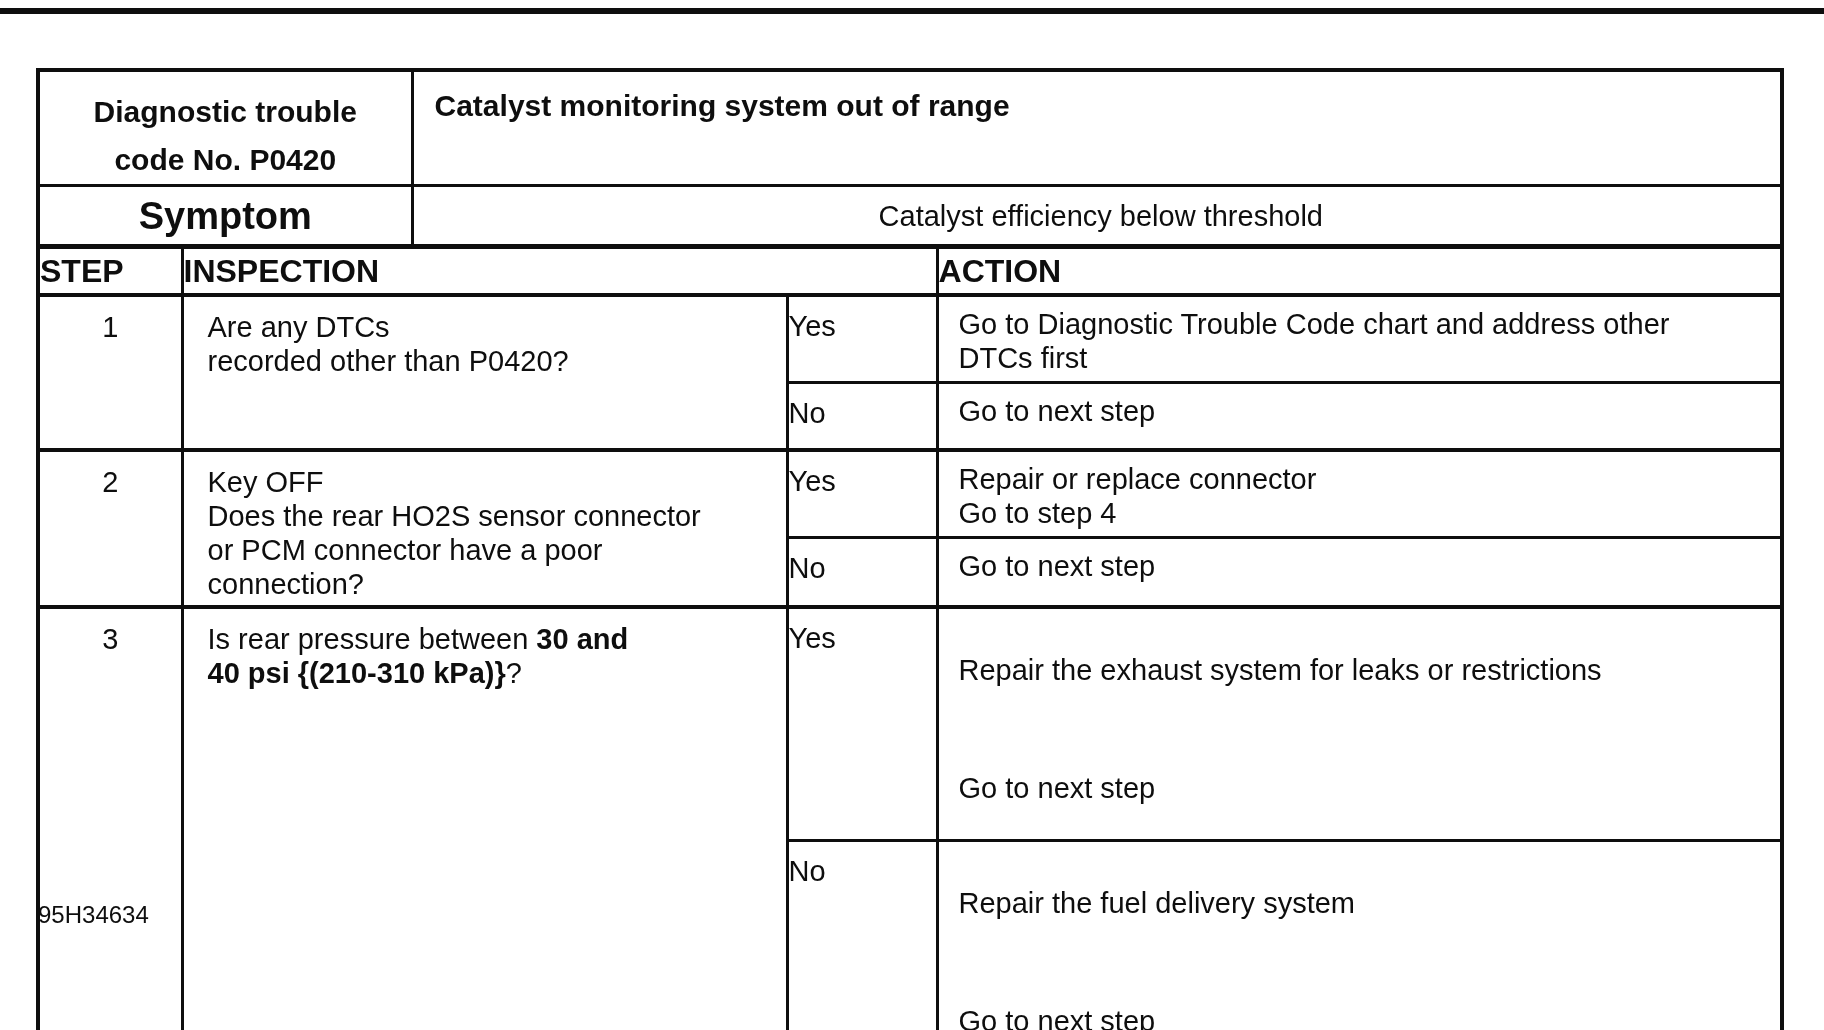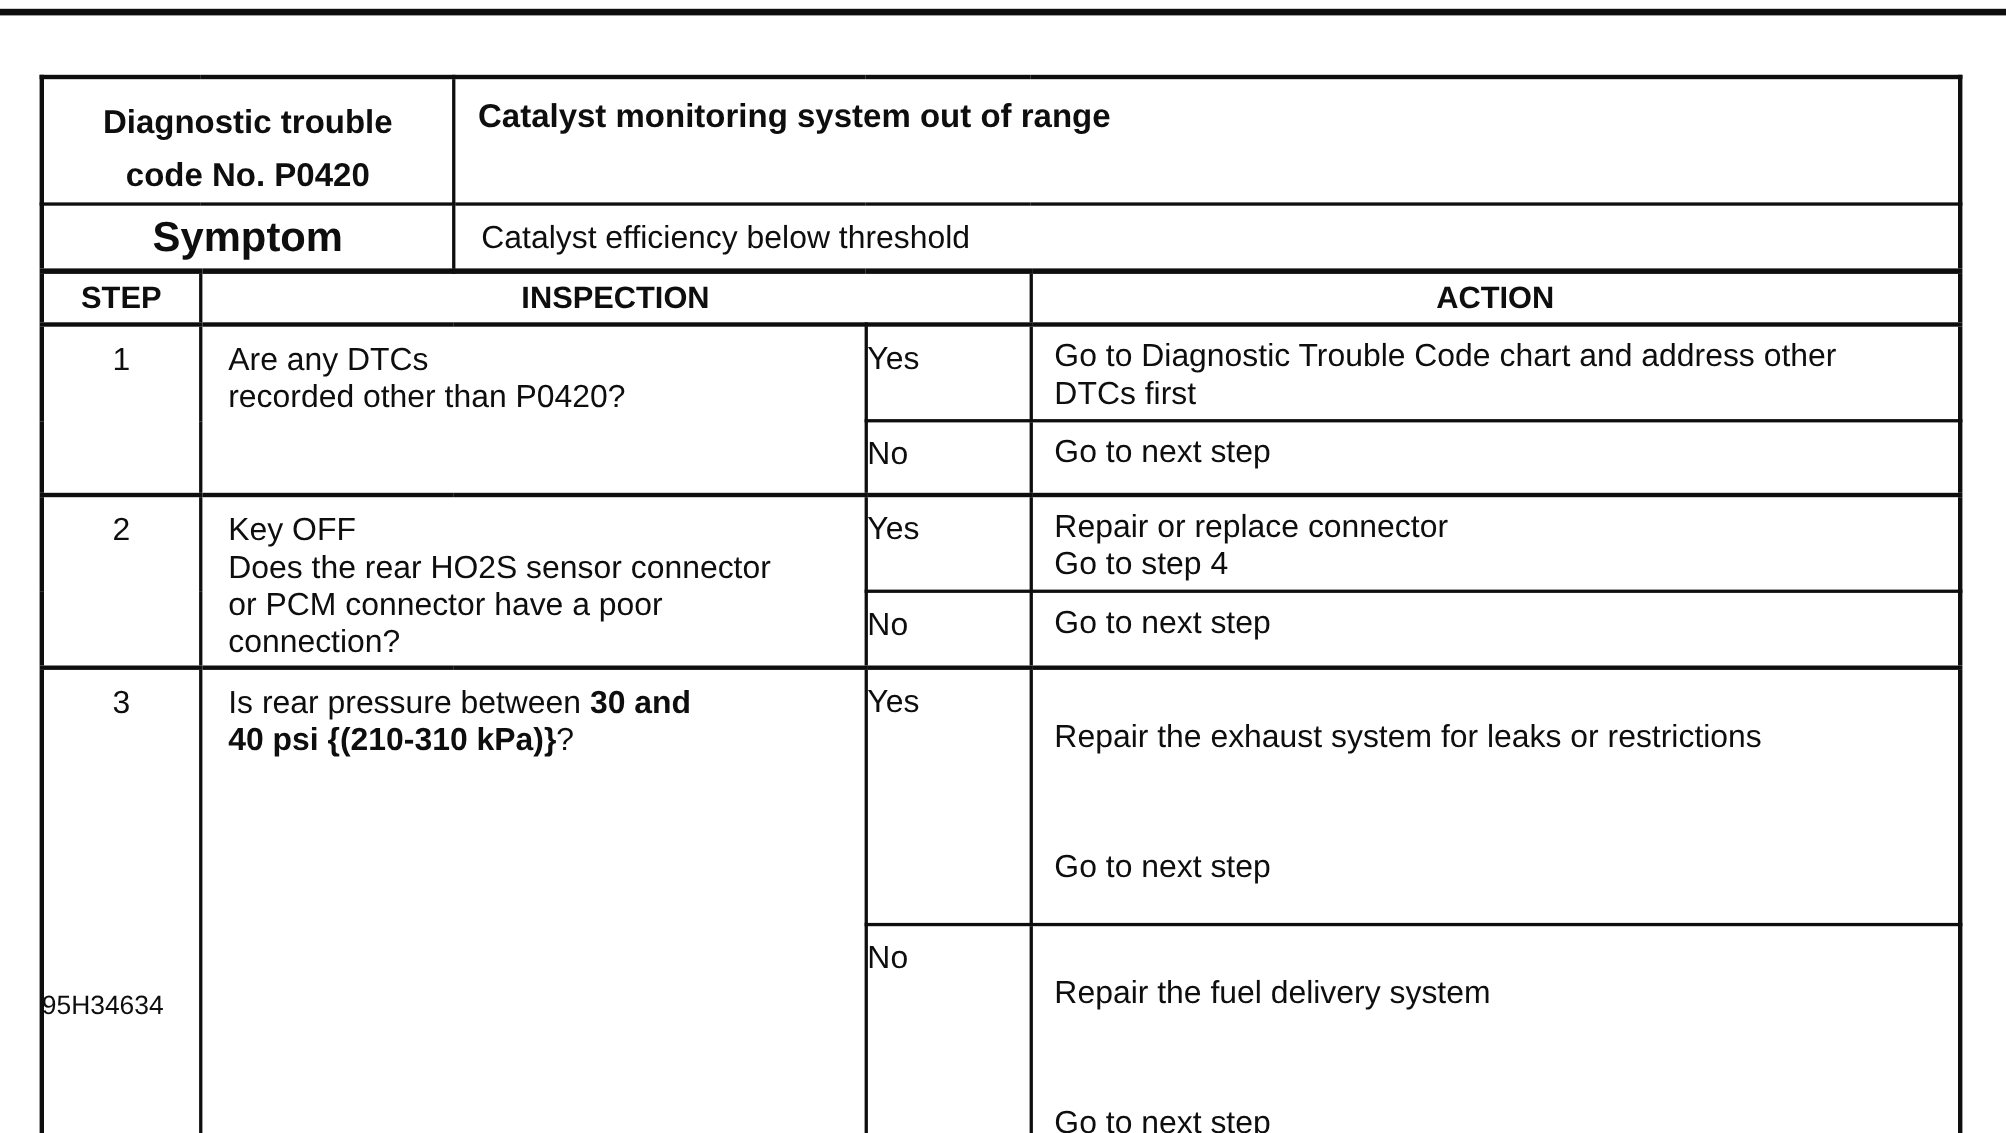--- a/index.html
+++ b/index.html
@@ -18,24 +18,24 @@
     border:3px solid #0e0e0e;vertical-align:top;overflow:hidden;
     font-size:29px;line-height:34px;white-space:pre-line;
     padding:0;
   }
   
   tr.r-dtc{height:102px;}
   tr.r-sym{height:61px;}
   td.hdr-left{font-weight:bold;text-align:center;padding-top:16px;font-size:30px;line-height:48px;}
   td.hdr-right{font-weight:bold;padding:17px 16px 0 21px;font-size:30px;}
   td.sym-l{font-weight:bold;text-align:center;vertical-align:middle;font-size:38px;}
-  td.sym-r{vertical-align:middle;padding-left:24px;}
+  td.sym-r{vertical-align:middle;padding-left:8px;text-align:center;}
   
   tr.r-head{height:48px;}
-  tr.r-head td{font-weight:bold;text-align:center;vertical-align:middle;font-size:28px;border-top-width:5px;border-bottom-width:4px;}
+  tr.r-head td{font-weight:bold;vertical-align:middle;font-size:32px;border-top-width:5px;border-bottom-width:4px;}
   
   tr.s1y{height:88px;} tr.s1n{height:67px;}
   tr.s2y{height:88px;} tr.s2n{height:69px;}
   tr.s3y{height:118px;} tr.s3n{height:141px;}
   tr.step-start td{border-top-width:4px;}
   td.num{text-align:center;padding-top:13px;}
   td.insp{padding:13px 12px 0 24px;}
   td.yn{text-align:left;padding-top:12px;margin-left:12px;}
   td.act{padding:10px 14px 0 20px;}
   .bold{font-weight:bold;}

